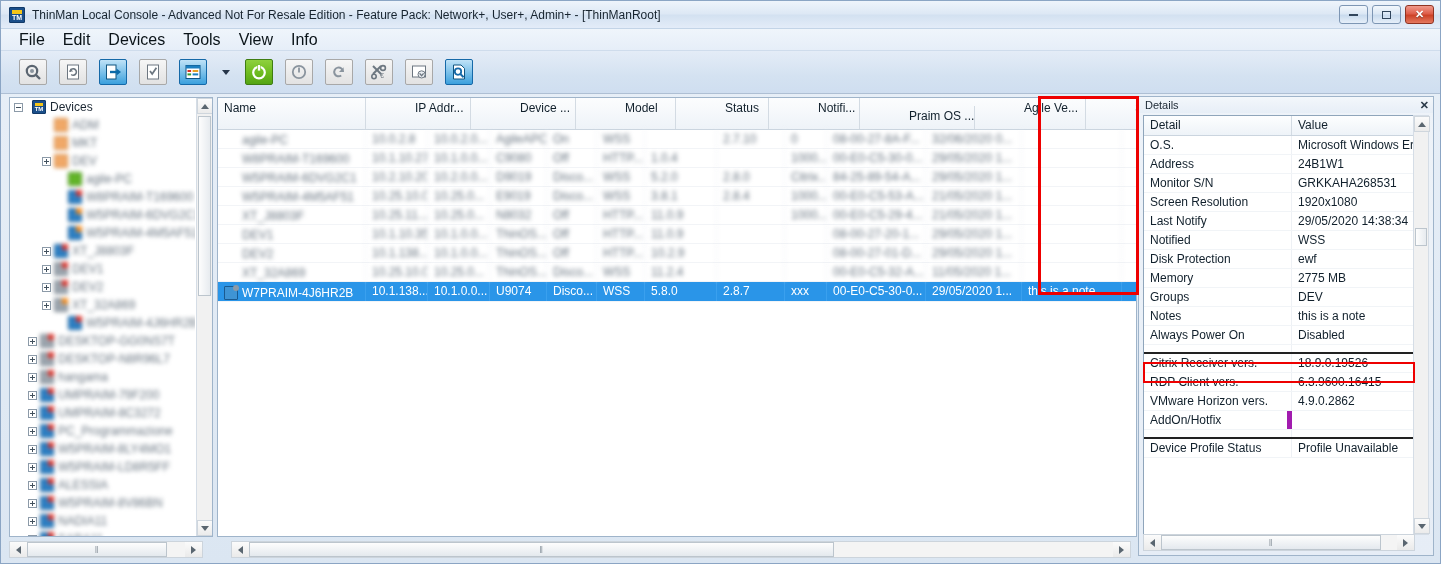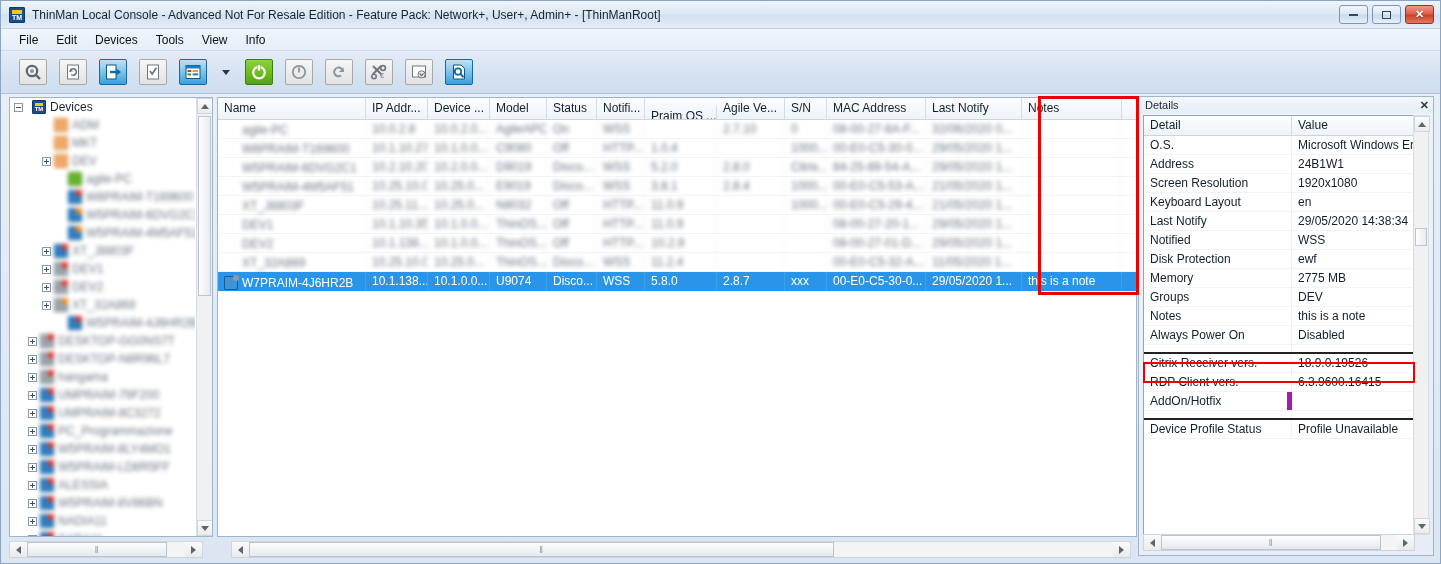--- a/index.html
+++ b/index.html
@@ -66,21 +66,21 @@
   }
 
   
   .menubar {
     position: absolute; left: 0; top: 28px; width: 1439px; height: 22px;
     background: linear-gradient(180deg,#eff5fb 0%, #e6eef8 100%);
     display: flex; align-items: center; padding-left: 9px;
     border-bottom: 1px solid #cfdcec;
   }
   .menu-item {
-    font-size: 12px; color: #0a1318; padding: 8px 9px; cursor: default;
+    font-size: 16px; color: #0a1318; padding: 8px 9px; cursor: default;
     font-family: "Liberation Sans", sans-serif;
   }
 
   
   .toolbar {
     position: absolute; left: 0; top: 50px; width: 1439px; height: 43px;
     background: linear-gradient(180deg,#e4ecf7 0%, #d4e2f1 60%, #cfdef0 100%);
     display: flex; align-items: center; padding-left: 18px;
     border-bottom: 1px solid #aebfd4;
   }
@@ -175,23 +175,24 @@
     display: flex; align-items: center; justify-content: center;
   }
   .grip { color: #8b959e; font-size: 9px; letter-spacing: 1px; font-family: "Liberation Sans", sans-serif; }
 
   
   .list-pane {
     position: absolute; left: 216px; top: 96px; width: 920px; height: 440px;
     background: #fff; border: 1px solid #9fb4ca; overflow: hidden;
   }
   .lhead {
-    display: flex; height: 22px;
+    display: flex; height: 32px;
     background: linear-gradient(180deg,#fcfdfe 0%, #eef3f8 100%);
     border-bottom: 1px solid #cbd5df;
+    gap: 43px;
   }
   .lhead .hc {
     border-right: 1px solid #d3dbe3; padding: 3px 0 0 6px;
     font-size: 12px; color: #11202c; white-space: nowrap; overflow: hidden;
     font-family: "Liberation Sans", sans-serif; flex: none;
   }
   .lrow { display: flex; height: 19px; border-bottom: 1px solid #f2f4f7; }
   .lrow .dc {
     border-right: 1px solid #f0f3f6; padding: 2px 0 0 6px;
     font-size: 12px; white-space: nowrap; overflow: hidden; flex: none;
@@ -738,26 +739,26 @@
       <div id="detbody">
           <div class="drow">
             <div class="k" style="width:148px;border-right:1px solid #eef1f5">O.S.</div>
             <div class="v" style="width:122px">Microsoft Windows Er</div>
           </div>
           <div class="drow">
             <div class="k" style="width:148px;border-right:1px solid #eef1f5">Address</div>
             <div class="v" style="width:122px">24B1W1</div>
           </div>
           <div class="drow">
+            <div class="k" style="width:148px;border-right:1px solid #eef1f5">Monitor S/N</div>
+            <div class="v" style="width:122px">GRKKAHA268531</div>
+          </div>
+          <div class="drow">
             <div class="k" style="width:148px;border-right:1px solid #eef1f5">Screen Resolution</div>
             <div class="v" style="width:122px">1920x1080</div>
-          </div>
-          <div class="drow">
-            <div class="k" style="width:148px;border-right:1px solid #eef1f5">Keyboard Layout</div>
-            <div class="v" style="width:122px">en</div>
           </div>
           <div class="drow">
             <div class="k" style="width:148px;border-right:1px solid #eef1f5">Last Notify</div>
             <div class="v" style="width:122px">29/05/2020 14:38:34</div>
           </div>
           <div class="drow">
             <div class="k" style="width:148px;border-right:1px solid #eef1f5">Notified</div>
             <div class="v" style="width:122px">WSS</div>
           </div>
           <div class="drow">
@@ -788,20 +789,24 @@
             <div style="width:148px"></div>
             <div style="width:122px"></div>
           </div>
           <div class="drow">
             <div class="k" style="width:148px;border-right:1px solid #eef1f5">Citrix Receiver vers.</div>
             <div class="v" style="width:122px">18.9.0.19526</div>
           </div>
           <div class="drow">
             <div class="k" style="width:148px;border-right:1px solid #eef1f5">RDP Client vers.</div>
             <div class="v" style="width:122px">6.3.9600.16415</div>
+          </div>
+          <div class="drow">
+            <div class="k" style="width:148px;border-right:1px solid #eef1f5">VMware Horizon vers.</div>
+            <div class="v" style="width:122px">4.9.0.2862</div>
           </div>
           <div class="drow">
             <div class="k" style="width:148px;border-right:5px solid #a21caf">AddOn/Hotfix</div>
             <div class="v" style="width:122px"></div>
           </div>
           <div class="drow sep">
             <div class="k" style="width:148px;border-right:1px solid #eef1f5"></div>
             <div class="v" style="width:122px"></div>
           </div>
           <div class="drow rule">

